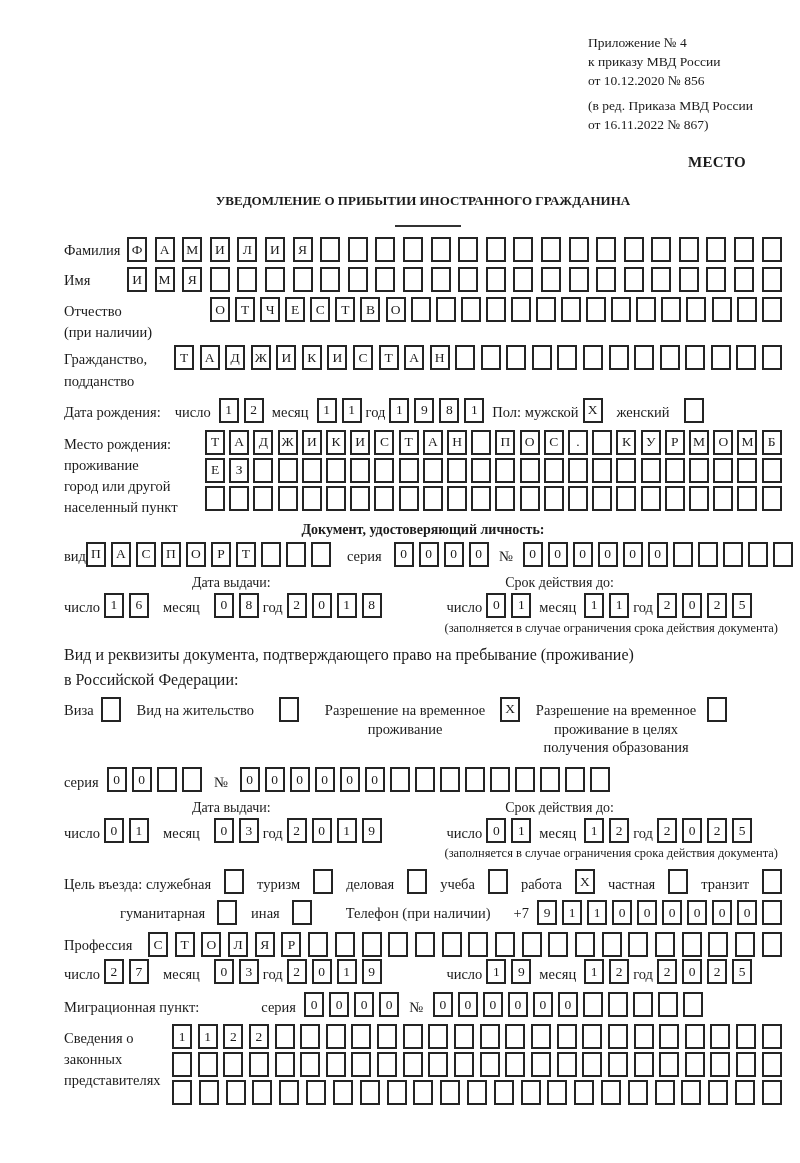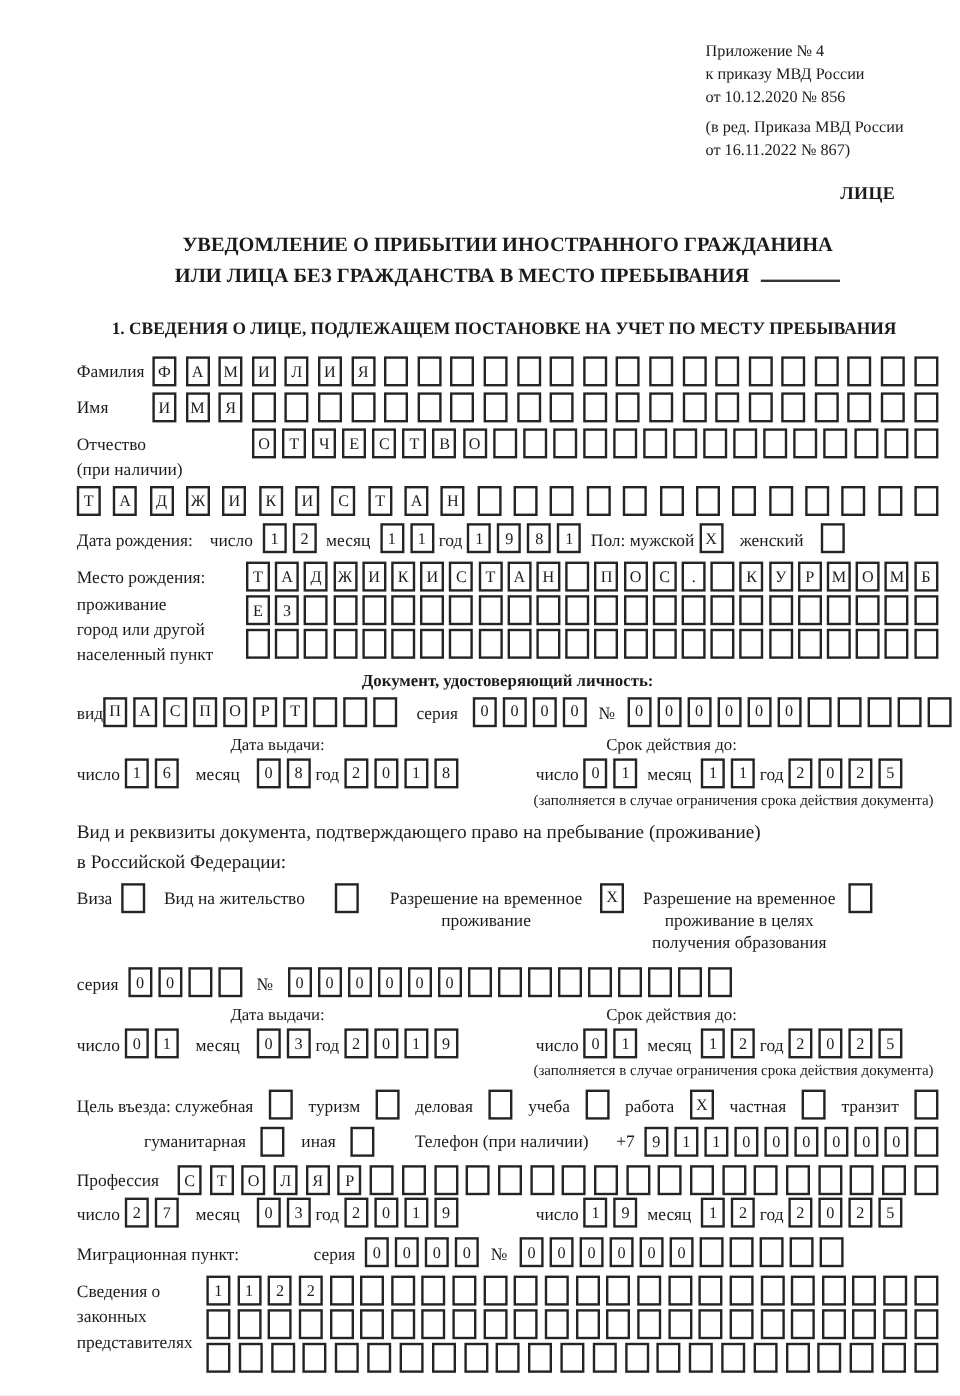--- a/index.html
+++ b/index.html
@@ -4,21 +4,21 @@
 <style>
   html,body{margin:0;padding:0;background:#e8e8e8;}
   .page{
     width:800px;height:1163px;margin:0 auto;background:#ffffff;color:#1b1b1b;
     font-family:"Liberation Serif","DejaVu Serif",serif;
     box-sizing:border-box;padding:34px 18px 20px 64px;position:relative;overflow:hidden;
   }
   .appendix{width:186px;margin-left:auto;margin-right:8px;font-size:13.5px;line-height:1.4;}
   .appendix .sub{margin-top:6px;}
   .forma{text-align:right;font-weight:bold;font-size:15px;margin:20px 36px 0 0;letter-spacing:.3px;}
-  .title{font-weight:bold;font-size:17px;text-align:center;margin-top:20px;line-height:1.5;}
+  .title{font-weight:bold;font-size:13px;text-align:center;margin-top:20px;line-height:1.5;}
   .blank-line{display:inline-block;width:66px;border-bottom:2.5px solid #333;height:14px;margin-left:10px;}
   .section{font-weight:bold;font-size:14.5px;text-align:center;margin-top:24px;margin-right:6px;}
 
   .frow{display:flex;align-items:flex-start;margin-top:5px;}
   .lbl{font-size:14.5px;line-height:1.25;padding-top:4px;white-space:nowrap;}
   .lbl2{font-size:14.5px;line-height:1.45;padding-top:4px;}
   .cells{display:inline-flex;gap:5px;}
   .cells.stretch{flex:1;justify-content:space-between;gap:0;}
   .cell{
     width:20px;height:25px;border:2px solid #242424;box-sizing:border-box;flex:0 0 auto;
@@ -42,28 +42,27 @@
 <div class="page">
 
   <div class="appendix">
     <div>Приложение № 4</div>
     <div>к приказу МВД России</div>
     <div>от 10.12.2020 № 856</div>
     <div class="sub">(в ред. Приказа МВД России</div>
     <div>от 16.11.2022 № 867)</div>
   </div>
 
-  <div class="forma">ЛИЦЕ</div>
+  <div class="forma">МЕСТО</div>
 
   <div class="title">
     <div>УВЕДОМЛЕНИЕ О ПРИБЫТИИ ИНОСТРАННОГО ГРАЖДАНИНА</div>
-    <div><span>ИЛИ ЛИЦА БЕЗ ГРАЖДАНСТВА В МЕСТО ПРЕБЫВАНИЯ</span><span class="blank-line"></span></div>
-  </div>
-
-  <div class="section" style="margin-bottom:14px;">1. СВЕДЕНИЯ О ЛИЦЕ, ПОДЛЕЖАЩЕМ ПОСТАНОВКЕ НА УЧЕТ ПО МЕСТУ ПРЕБЫВАНИЯ</div>
+    <div><span class="blank-line"></span></div>
+  </div>
+
 
   <div class="frow">
     <span class="lbl" style="width:63px;">Фамилия</span>
     <span class="cells stretch">
         <span class="cell">Ф</span>
         <span class="cell">А</span>
         <span class="cell">М</span>
         <span class="cell">И</span>
         <span class="cell">Л</span>
         <span class="cell">И</span>
@@ -144,20 +143,24 @@
         <span class="cell"></span>
         <span class="cell"></span>
         <span class="cell"></span>
         <span class="cell"></span>
         <span class="cell"></span>
         <span class="cell"></span>
       </span>
   </div>
 
   <div class="frow" style="margin-top:2px;">
+    <span class="lbl2" style="width:110px;">
+      <span>Гражданство,</span><br>
+      <span>подданство</span>
+    </span>
     <span class="cells stretch">
         <span class="cell">Т</span>
         <span class="cell">А</span>
         <span class="cell">Д</span>
         <span class="cell">Ж</span>
         <span class="cell">И</span>
         <span class="cell">К</span>
         <span class="cell">И</span>
         <span class="cell">С</span>
         <span class="cell">Т</span>

